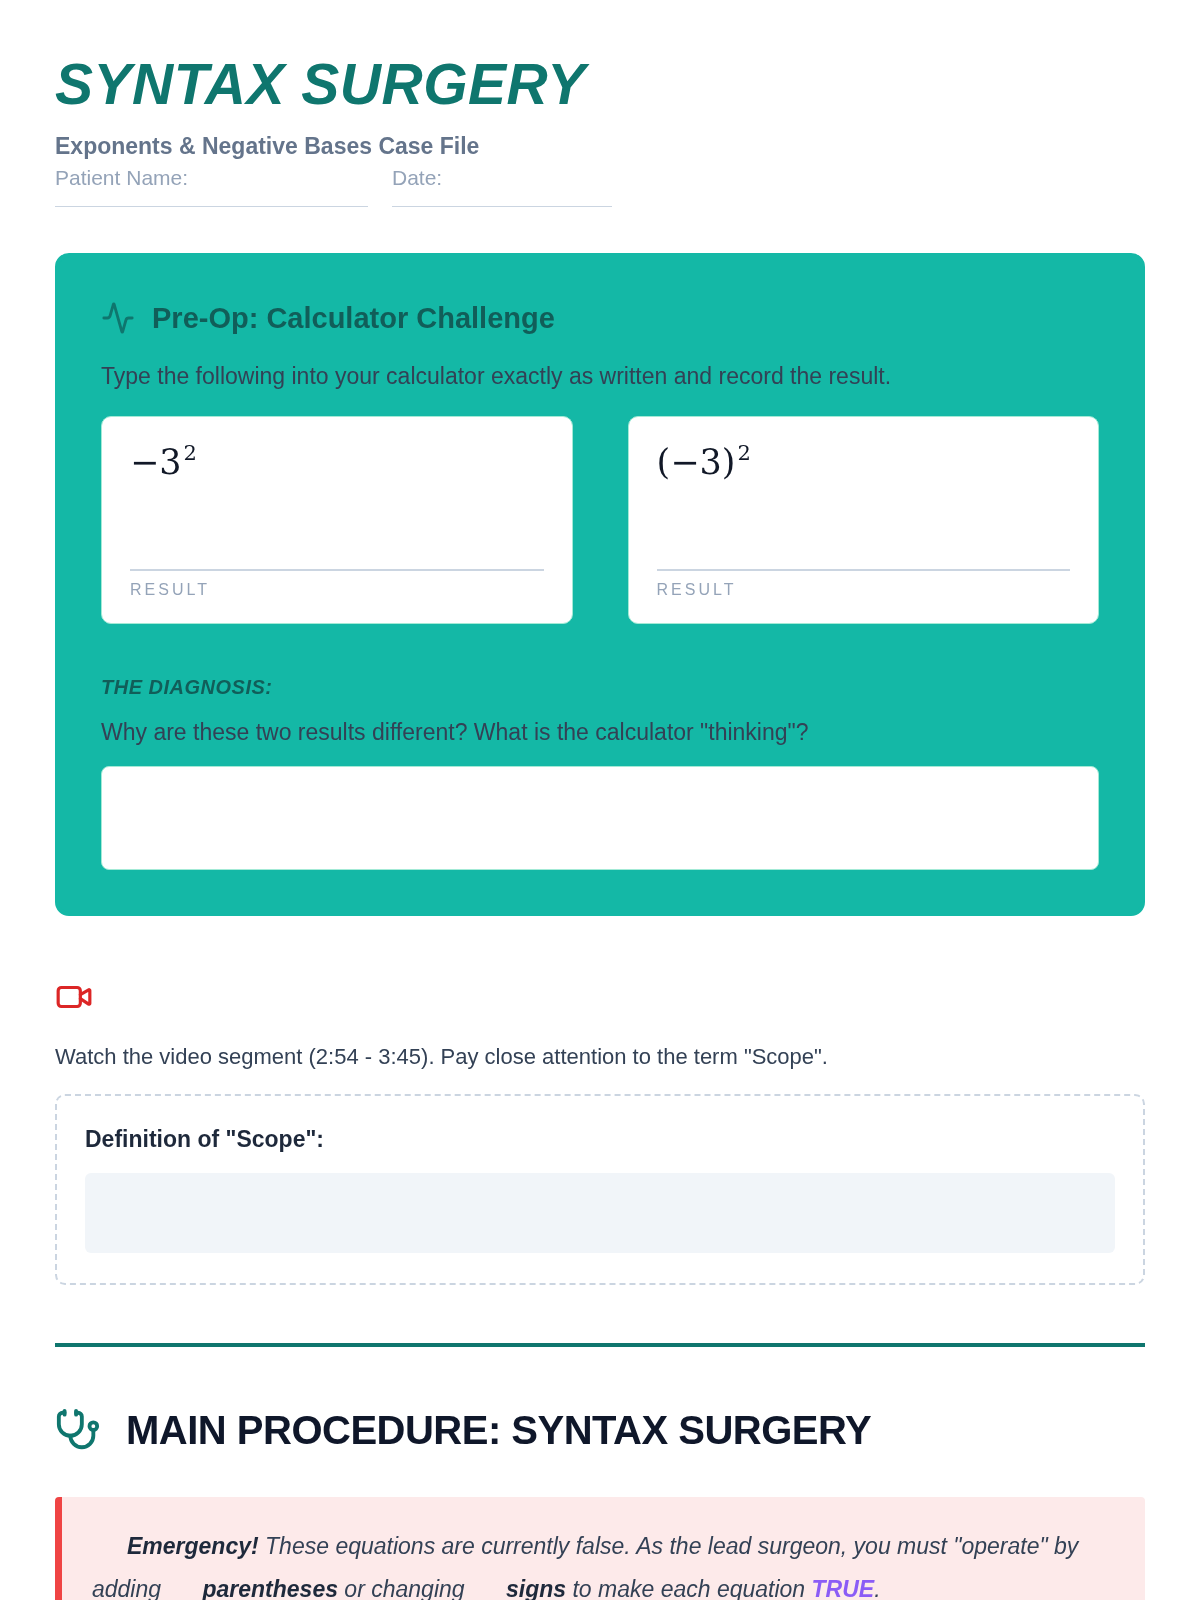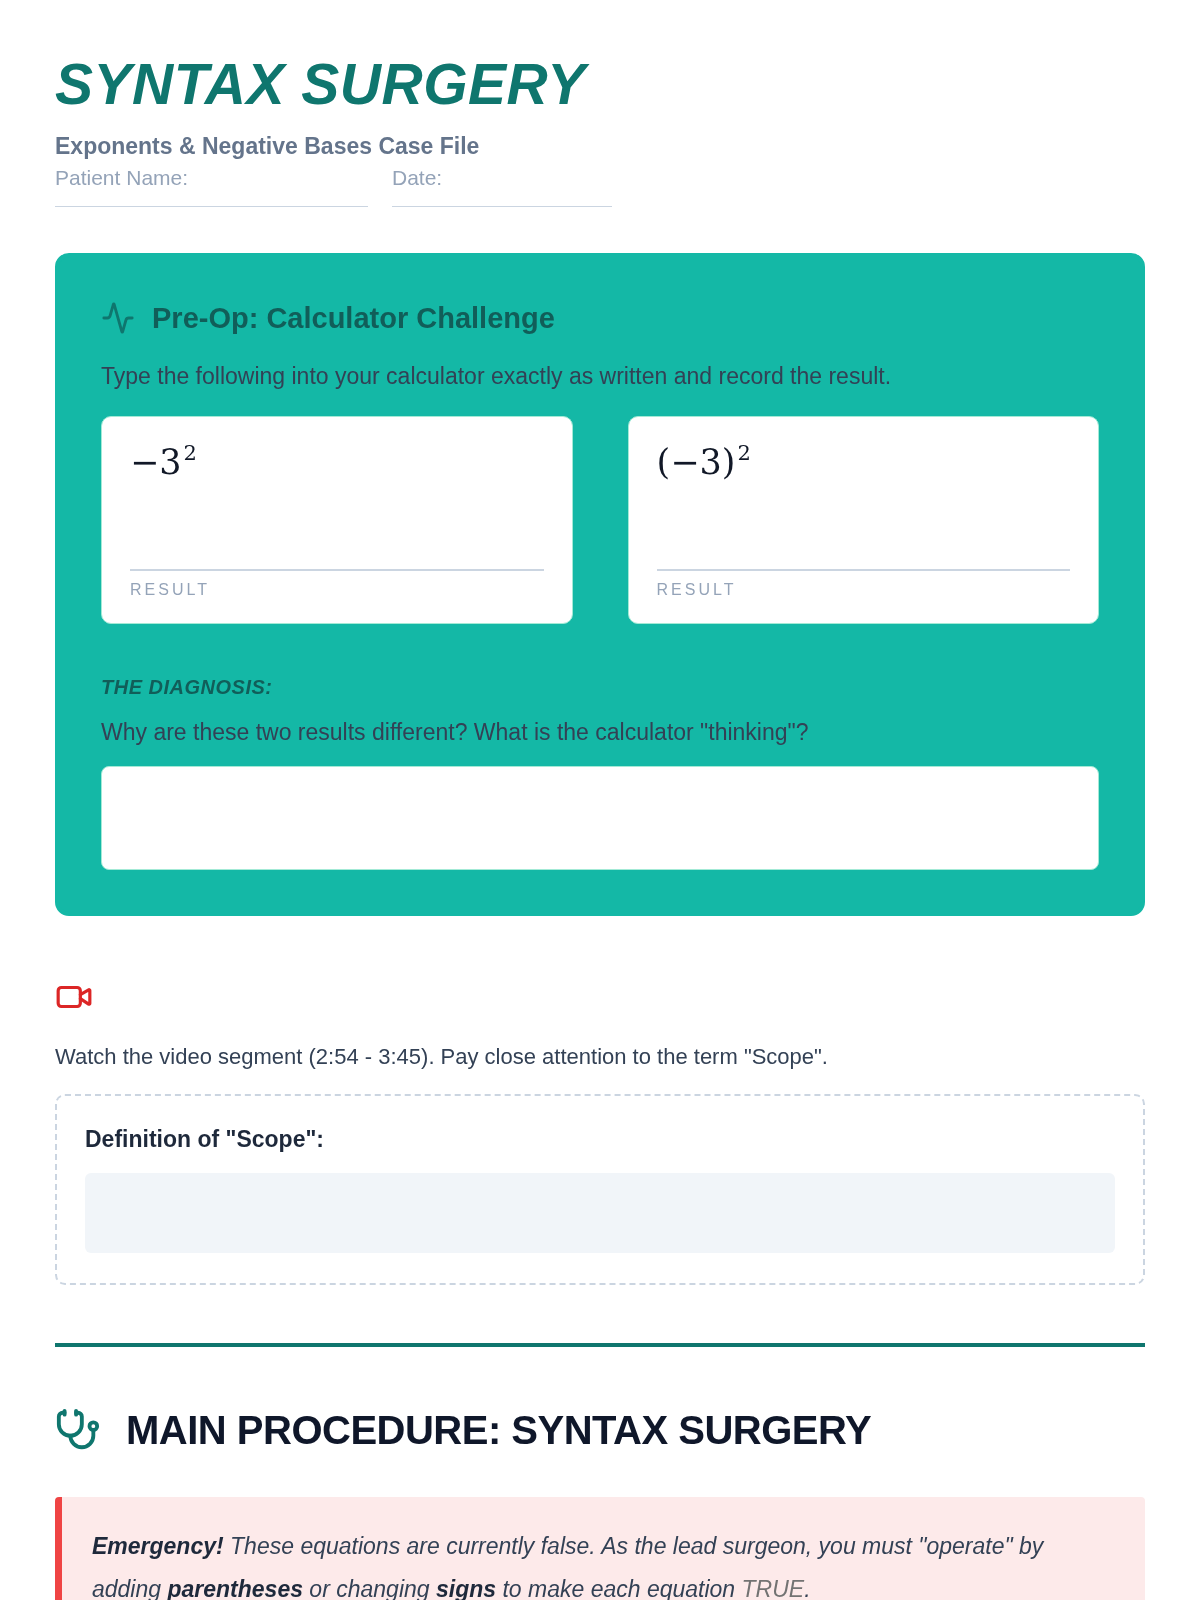--- a/index.html
+++ b/index.html
@@ -100,22 +100,22 @@
   .main-procedure .sec-head { gap: 25px; }
   .main-title { font-size: 40px; font-weight: bold; color: #0f172a; letter-spacing: -0.5px; white-space: nowrap; }
   .alert {
     margin-top: 44px;
     background: #fdeaea;
     border-left: 7px solid #ef4444;
     border-radius: 4px;
     padding: 28px 34px 34px 30px;
   }
   .alert-text { font-size: 23px; font-style: italic; color: #334155; line-height: 1.85; }
-  .alert-strong { font-weight: bold; color: #1e293b; }
-  .alert-true { font-weight: normal; color: #737373; margin-top: 48px; }
+  .alert-strong { font-weight: bold; color: #1e293b; margin-left: 35px; }
+  .alert-true { font-weight: bold; color: #8b5cf6; margin-top: 48px; }
 </style>
 </head>
 <body>
 
 <div class="page">
 
   <header class="header">
     <div class="header-left">
       <h1 class="title">SYNTAX SURGERY</h1>
       <div class="subtitle">Exponents &amp; Negative Bases Case File</div>

